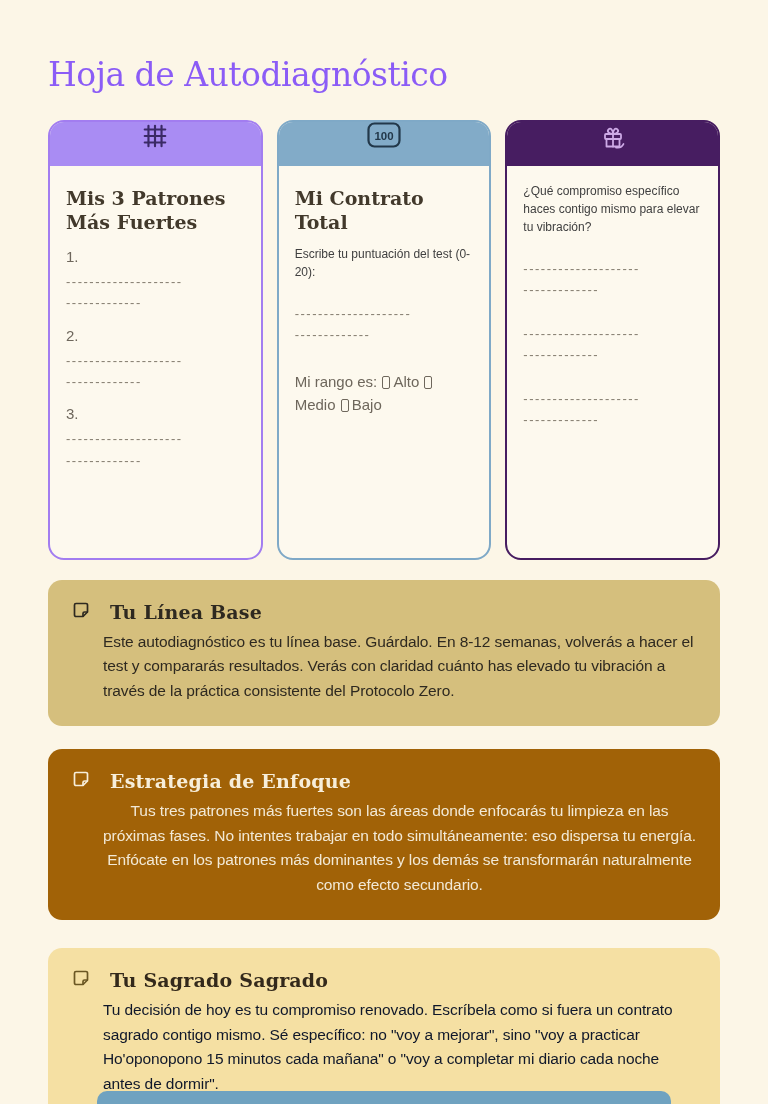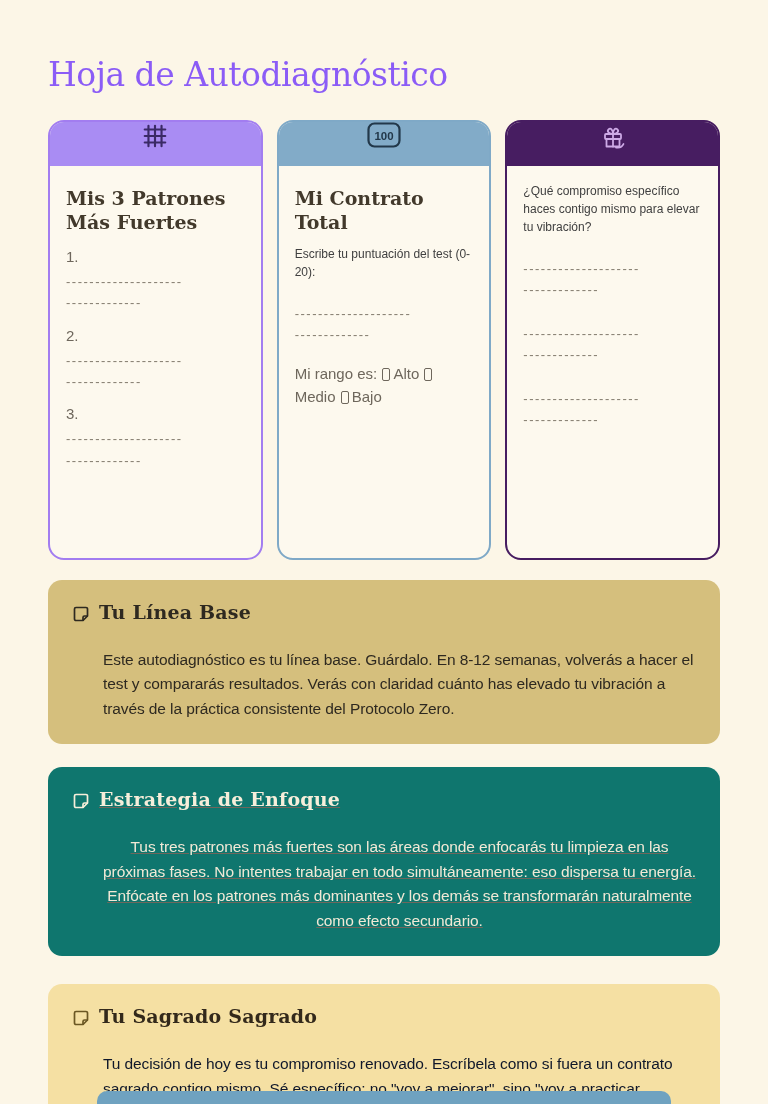--- a/index.html
+++ b/index.html
@@ -55,41 +55,41 @@
   .dash-line {
     font-size:13px;
     letter-spacing:1.5px;
     line-height:1.65;
     color:#837c6e;
     white-space:nowrap;
     overflow:hidden;
   }
   .list-num { font-size:15px; color:#6e675c; margin-top:13px; margin-bottom:6px; }
   .dash-group { margin-top:22px; }
-  .range-line { font-size:15px; line-height:1.55; color:#6e675c; margin-top:16px; }
+  .range-line { font-size:15px; line-height:1.55; color:#6e675c; margin-top:24px; }
   .tofu {
     display:inline-block;
     width:8px; height:13px;
     border:1.3px solid #6e675c;
     border-radius:2px;
     vertical-align:-2px;
     margin:0 3px 0 1px;
   }
 
   
   .info-box { border-radius:14px; padding:21px 24px 23px; margin-top:21px; }
-  .info-head { display:flex; align-items:flex-end; gap:9px; }
+  .info-head { display:flex; align-items:flex-start; gap:20px; }
   .info-title { font-family:"DejaVu Serif", serif; font-weight:bold; font-size:19px; letter-spacing:0.2px; }
-  .info-text { margin-left:31px; margin-top:25px; font-size:15.5px; line-height:1.58; letter-spacing:-0.1px; }
+  .info-text { margin-left:31px; margin-top:7px; font-size:15.5px; line-height:1.58; letter-spacing:-0.1px; }
 
   .box--baseline { background:#d5bf7d; margin-top:20px; }
   .box--baseline .info-title, .box--baseline .info-text { color:#2e2920; }
   .box--baseline .note-icon { color:#2e2920; }
 
-  .box--strategy { background:#0f766e;text-decoration:underline; }
+  .box--strategy { background:#a16207; }
   .box--strategy .info-title { color:#f7eeda; }
   .box--strategy .info-text { color:#f2e9d6;text-align:center; }
   .box--strategy .note-icon { color:#f7eeda; }
   .box--strategy { margin-top:23px; }
 
   .box--contract { background:#f5e0a3; margin-top:28px; }
   .box--contract .info-title { color:#33291b; }
   .box--contract .info-text { color:#0f172a; }
   .box--contract .note-icon { color:#6b5723; }
 

